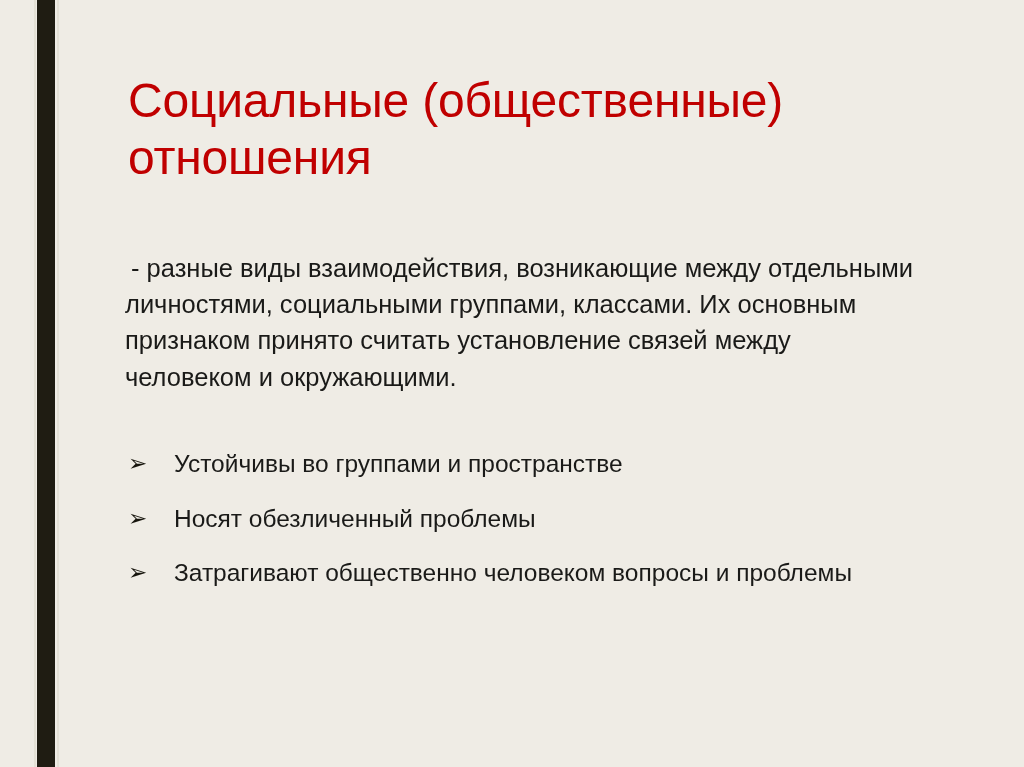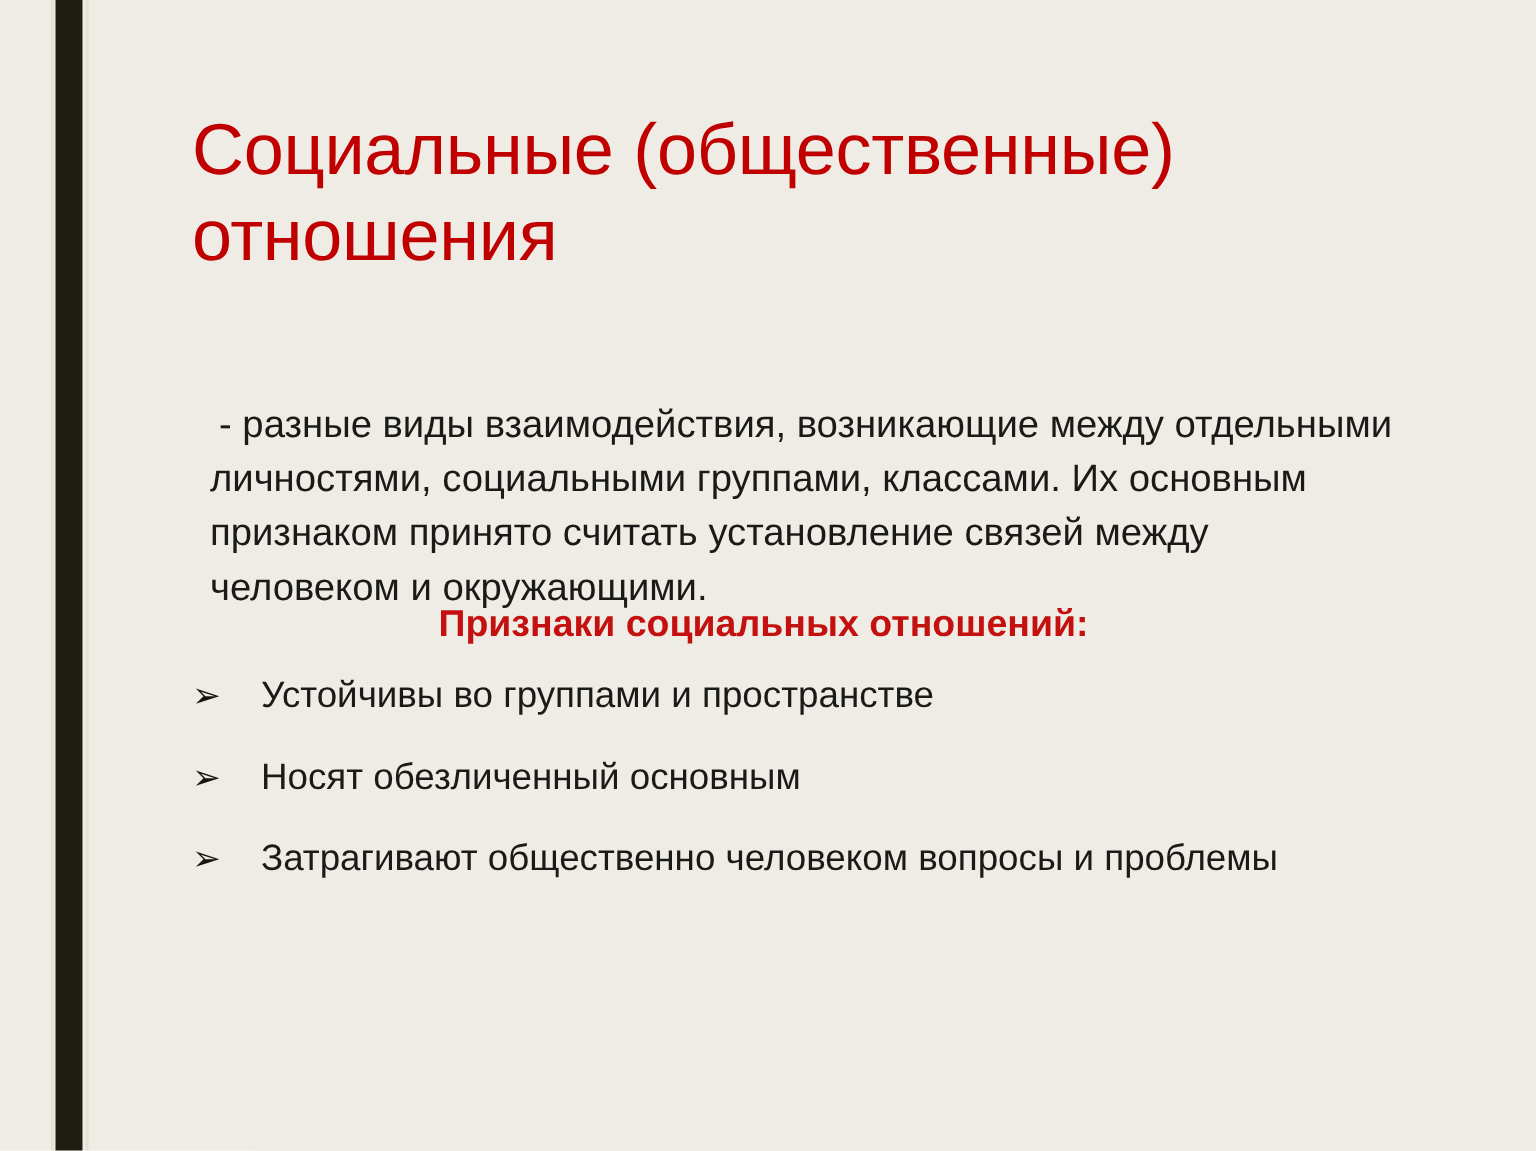--- a/index.html
+++ b/index.html
@@ -65,21 +65,21 @@
   }
 
   #body-paragraph {
     position: absolute;
     left: 4px;
     top: 249px;
     width: 790px;
     color: #1A1A18;
     font-size: 25.5px;
     line-height: 1.42;
-    margin: 16px;
+    margin: 1px;
     text-indent: 6px;
   }
 
   #features-heading {
     position: absolute;
     left: 4px;
     top: 402px;
     width: 770px;
     text-align: center;
     color: #C51010;
@@ -127,30 +127,29 @@
   <div class="accent-hairline accent-hairline-left"></div>
   <div class="accent-bar accent-bar-main"></div>
   <div class="accent-hairline accent-hairline-right"></div>
 
   <div id="content">
 
     <h1 id="slide-title">Социальные (общественные) отношения</h1>
 
     <p id="body-paragraph">-  разные виды взаимодействия, возникающие между отдельными личностями, социальными группами, классами. Их основным признаком принято считать установление связей между человеком и окружающими.</p>
 
-    <p id="features-heading">Признаки социальных отношений:</p>
 
     <ul id="features-list">
       <li>
         <span class="bullet-marker">➢</span>
         <span class="bullet-text">Устойчивы во группами и пространстве</span>
       </li>
       <li>
         <span class="bullet-marker">➢</span>
-        <span class="bullet-text">Носят обезличенный основным</span>
+        <span class="bullet-text">Носят обезличенный проблемы</span>
       </li>
       <li>
         <span class="bullet-marker">➢</span>
         <span class="bullet-text">Затрагивают общественно человеком вопросы и проблемы</span>
       </li>
     </ul>
 
   </div>
 </div>
 

